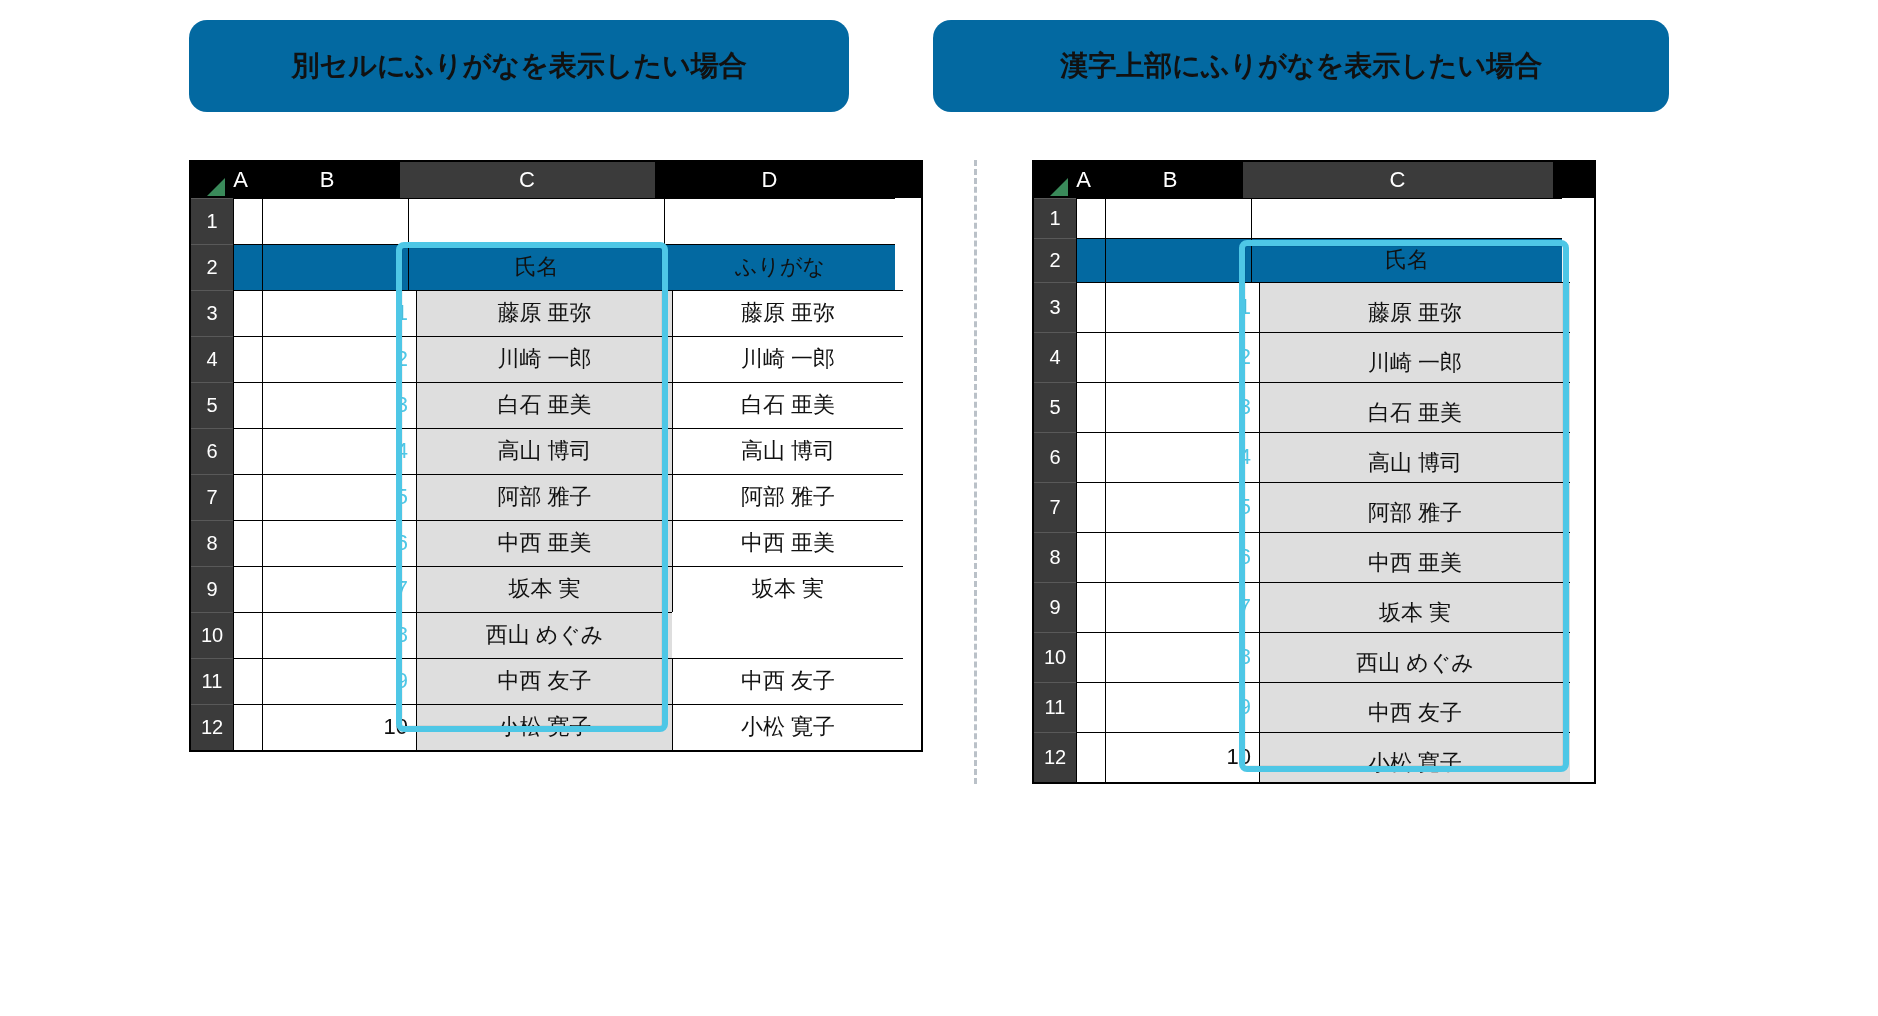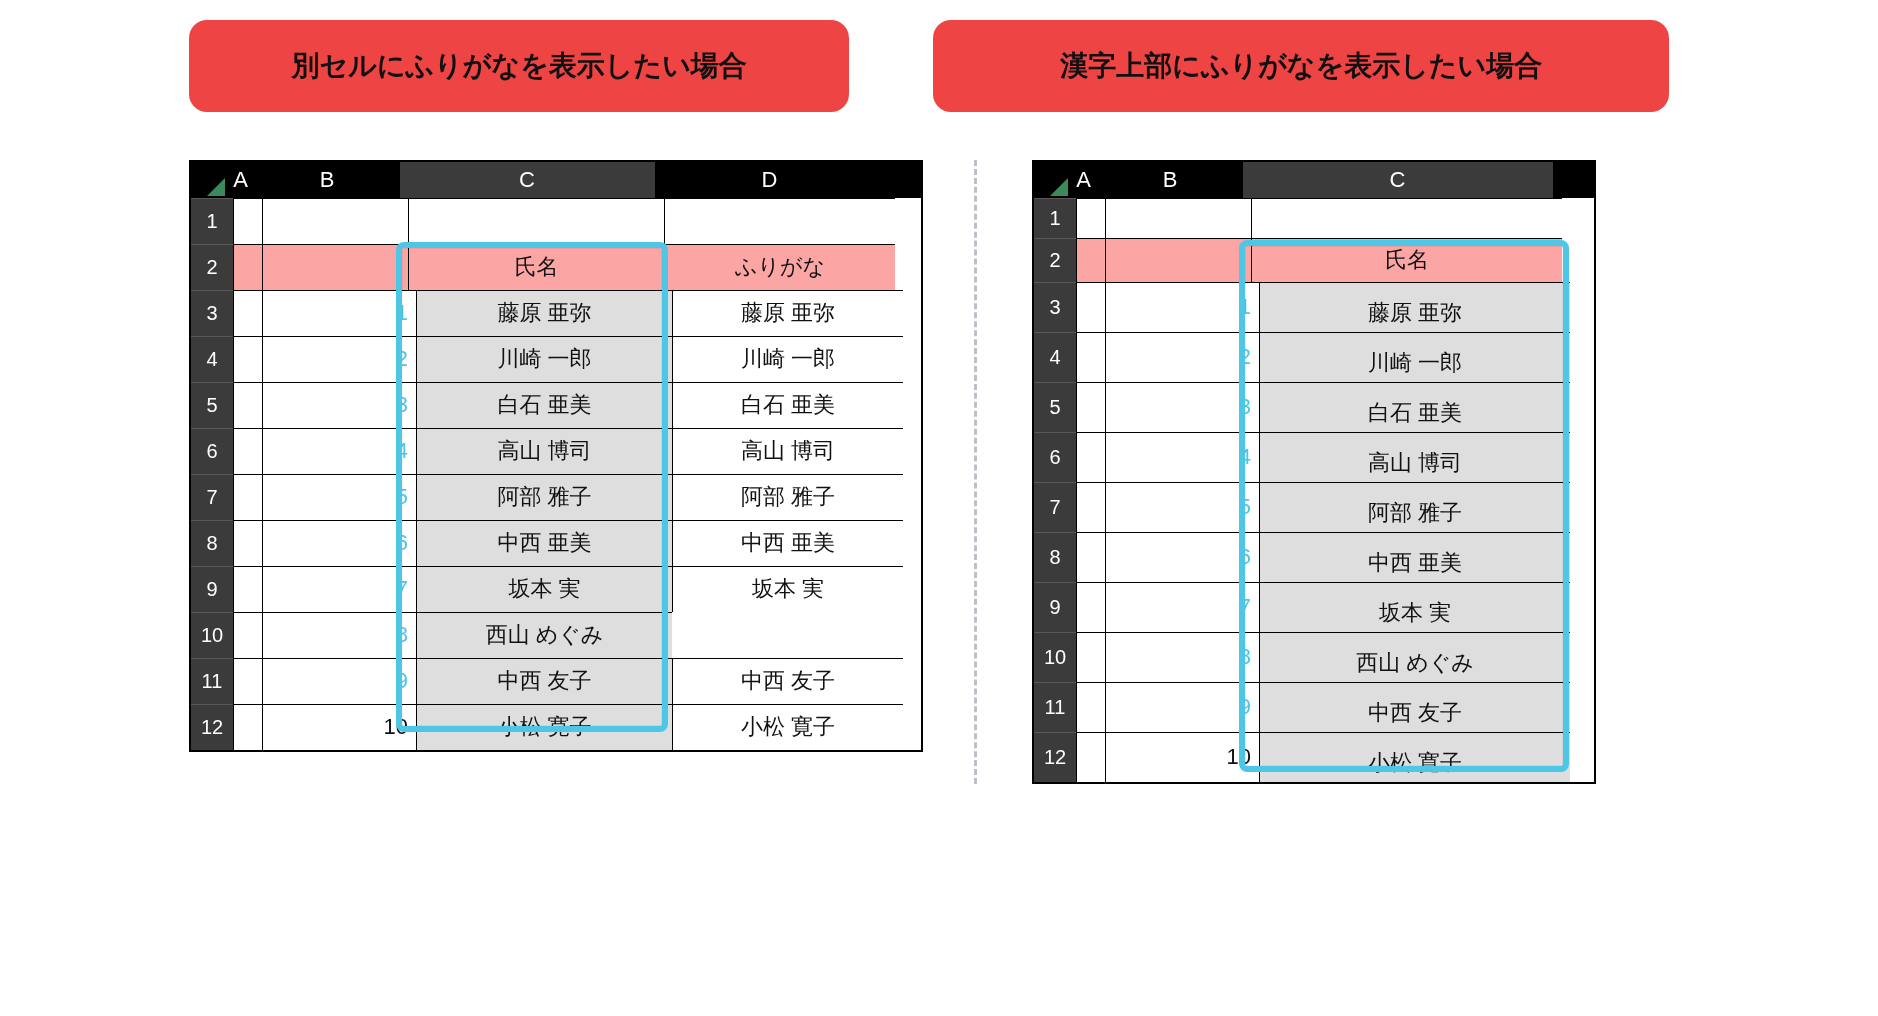--- a/index.html
+++ b/index.html
@@ -1,38 +1,38 @@
 <!DOCTYPE html>
 <html><head>
 <meta charset="utf-8">
 <style>
   html,body{margin:0;padding:0;background:#fff;font-family:"Meiryo","Hiragino Kaku Gothic Pro","Yu Gothic",sans-serif;color:#111;}
   .page{width:1500px;margin:0 auto;padding:20px 0 40px;}
   .top{display:flex;gap:60px;justify-content:space-between;align-items:flex-start;}
-  .caption{background:#ef4444;border-radius:18px;padding:22px 48px;font-size:28px;font-weight:700;line-height:1.7;text-align:center;color:#111;}
+  .caption{background:#0369a1;border-radius:18px;padding:22px 48px;font-size:28px;font-weight:700;line-height:1.7;text-align:center;color:#111;}
   .cap-left{width:600px;}
   .cap-right{width:680px;margin-right:20px;margin-left:24px;}
   .panels{display:flex;margin-top:48px;position:relative;}
   .panel-left{width:730px;}
   .divider{width:0;border-left:3px dashed #8d98a5;opacity:.6;margin:0 55px;align-self:stretch;}
   .panel-right{width:560px;}
 
   
   .sheet{border:2px solid #000;display:flex;flex-direction:column;width:100%;background:#fff;}
   .sheet .colhdr{display:flex;height:36px;background:#000;}
   .sheet .colhdr div{display:flex;align-items:center;justify-content:center;color:#fff;font-size:22px;letter-spacing:1px;}
   .sheet .triangle{width:36px;height:36px;background:#000;position:relative;}
   .sheet .triangle:after{content:"";position:absolute;right:2px;bottom:2px;border-style:solid;border-width:0 0 18px 18px;border-color:transparent transparent #3a8a5a transparent;}
   .sheet .rowhdr{width:42px;background:#3b3b3b;color:#fff;display:flex;align-items:center;justify-content:center;font-size:20px;border-top:1px solid #595959;}
   .sheet .row{display:flex;height:46px;}
   .sheet .cell{border-top:1px solid #000;border-left:1px solid #000;display:flex;align-items:center;justify-content:center;font-size:22px;background:#fff;color:#111;}
   .sheet .cell.right{justify-content:flex-end;padding-right:8px;}
   .sheet .cell.idx{color:#4ec7e6;font-weight:500;}
   .sheet .cell.sel{background:#dedede;}
-  .sheet .row.hdrrow .cell{font-size:22px;background:#fca5a5;}
+  .sheet .row.hdrrow .cell{font-size:22px;background:#0369a1;}
   .selbox{position:absolute;border:6px solid #4ec7e6;border-radius:8px;pointer-events:none;box-shadow:0 0 0 1px rgba(0,0,0,.05) inset;}
   .panel{position:relative;}
 
   
   .L .ch-A{width:28px;}
   .L .ch-B{width:145px;}
   .L .ch-C{width:255px;background:#3b3b3b;}
   .L .ch-D{width:230px;}
   .L .c-A{width:28px;}
   .L .c-B{width:145px;}

